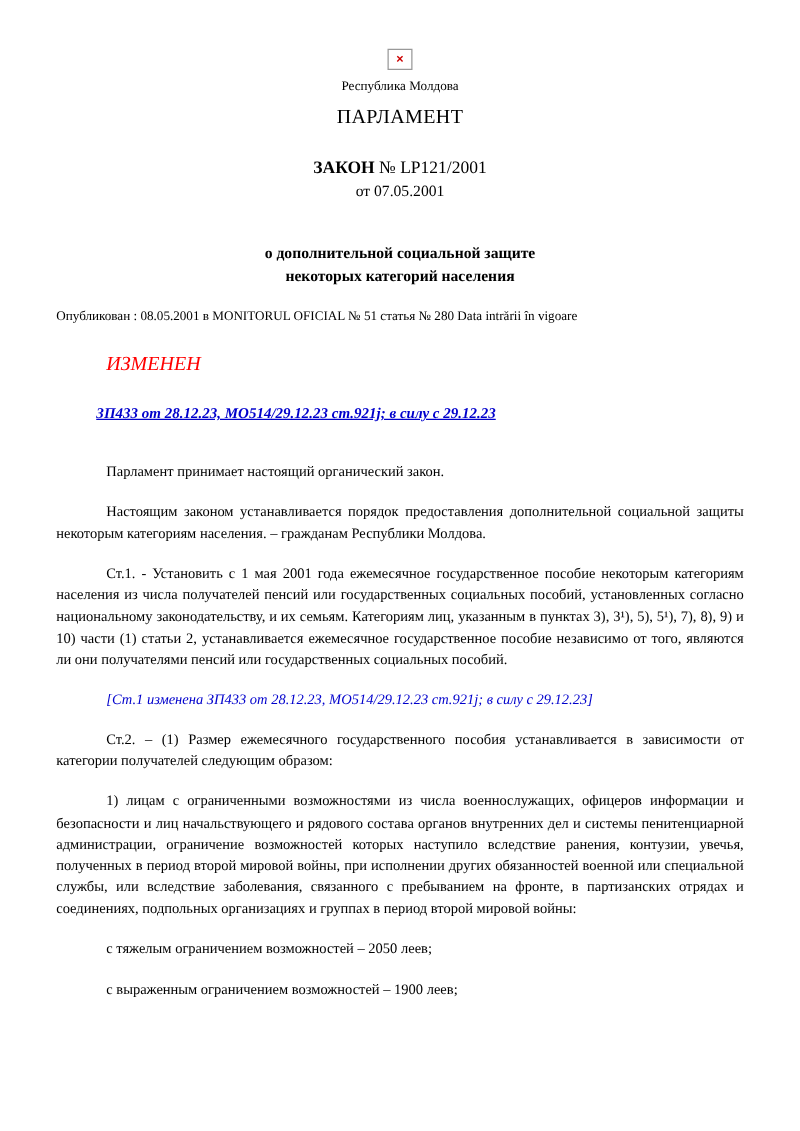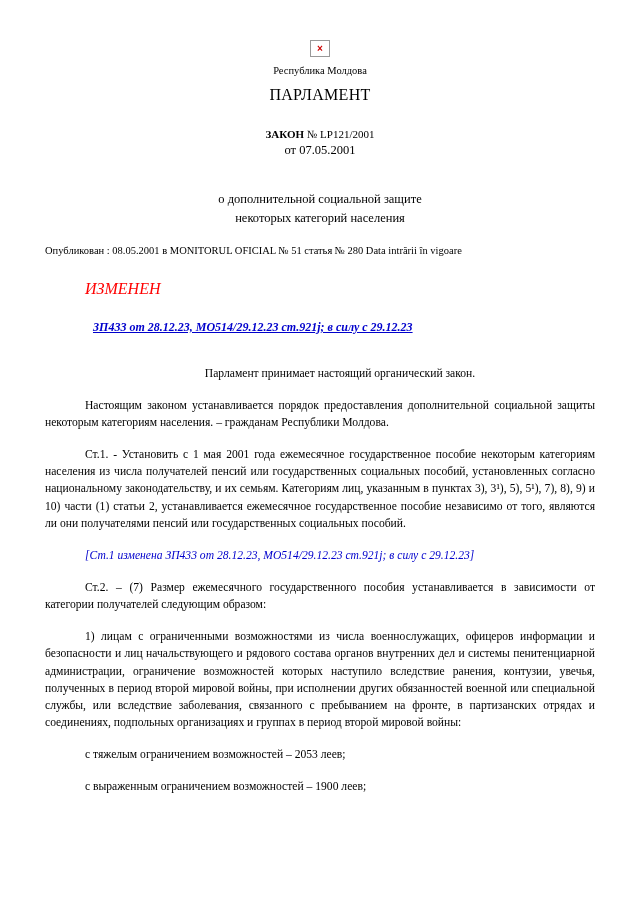--- a/index.html
+++ b/index.html
@@ -40,64 +40,64 @@
     font-weight: normal;
     font-size: 10.5px;
   }
   .parliament {
     margin-top: 10px;
     font-size: 16px;
     letter-spacing: 0.3px;
   }
   .law-line {
     margin-top: 24px;
-    font-size: 11px;
+    font-size: 14px;
   }
   .law-line .b { font-weight: bold; }
   .law-date {
     margin-top: 3px;
     font-size: 12.5px;
   }
   .doc-title {
     margin-top: 32px;
-    font-weight: normal;
+    font-weight: bold;
     font-size: 12.5px;
     line-height: 1.55;
   }
   .published {
     margin-top: 16px;
     font-size: 10.5px;
     text-align: left;
   }
   .amended {
     margin-top: 24px;
     margin-left: 40px;
     color: #ff0000;
     font-style: italic;
     font-size: 16px;
   }
   .amend-link {
     display: inline-block;
     margin-top: 22px;
-    margin-left: 48px;
+    margin-left: 32px;
     color: #0000cc;
     font-style: italic;
     font-weight: bold;
     font-size: 12px;
     text-decoration: underline;
     cursor: pointer;
   }
   p.body-par {
     margin: 15px 0 0 0;
     font-size: 11.6px;
     line-height: 1.48;
     text-align: justify;
     text-indent: 40px;
   }
-  p.first-par { margin-top: 30px; text-align: center; }
+  p.first-par { margin-top: 30px; text-align: left; }
   .b { font-weight: normal; }
   p.note-par {
     margin: 15px 0 0 0;
     font-size: 11.6px;
     line-height: 1.48;
     color: #0000cc;
     font-style: italic;
     text-indent: 40px;
     text-align: left;
   }
@@ -145,22 +145,22 @@
 
   <p class="body-par">Настоящим законом устанавливается порядок предоставления дополнительной социальной защиты некоторым категориям населения. – гражданам Республики Молдова.</p>
 
   <p class="body-par">
     <span class="b">Ст.1</span><span>. - Установить с 1 мая 2001 года ежемесячное государственное пособие некоторым категориям населения из числа получателей пенсий или государственных социальных пособий, установленных согласно национальному законодательству, и их семьям. Категориям лиц, указанным в пунктах 3), 3¹), 5), 5¹), 7), 8), 9) и 10) части (1) статьи 2, устанавливается ежемесячное государственное пособие независимо от того, являются ли они получателями пенсий или государственных социальных пособий.</span>
   </p>
 
   <p class="note-par">[Ст.1 изменена ЗП433 от 28.12.23, МО514/29.12.23 ст.921j; в силу с 29.12.23]</p>
 
   <p class="body-par">
-    <span class="b">Ст.2</span><span>. – (7) Размер ежемесячного государственного пособия устанавливается в зависимости от категории получателей следующим образом:</span>
+    <span class="b">Ст.2</span><span>. – (1) Размер ежемесячного государственного пособия устанавливается в зависимости от категории получателей следующим образом:</span>
   </p>
 
   <p class="body-par">1) лицам с ограниченными возможностями из числа военнослужащих, офицеров информации и безопасности и лиц начальствующего и рядового состава органов внутренних дел и системы пенитенциарной администрации, ограничение возможностей которых наступило вследствие ранения, контузии, увечья, полученных в период второй мировой войны, при исполнении других обязанностей военной или специальной службы, или вследствие заболевания, связанного с пребыванием на фронте, в партизанских отрядах и соединениях, подпольных организациях и группах в период второй мировой войны:</p>
 
-  <p class="sub-par">с тяжелым ограничением возможностей – 2053 леев;</p>
+  <p class="sub-par">с тяжелым ограничением возможностей – 2050 леев;</p>
 
   <p class="sub-par">с выраженным ограничением возможностей – 1900 леев;</p>
 
 </div>
 
 </body></html>

